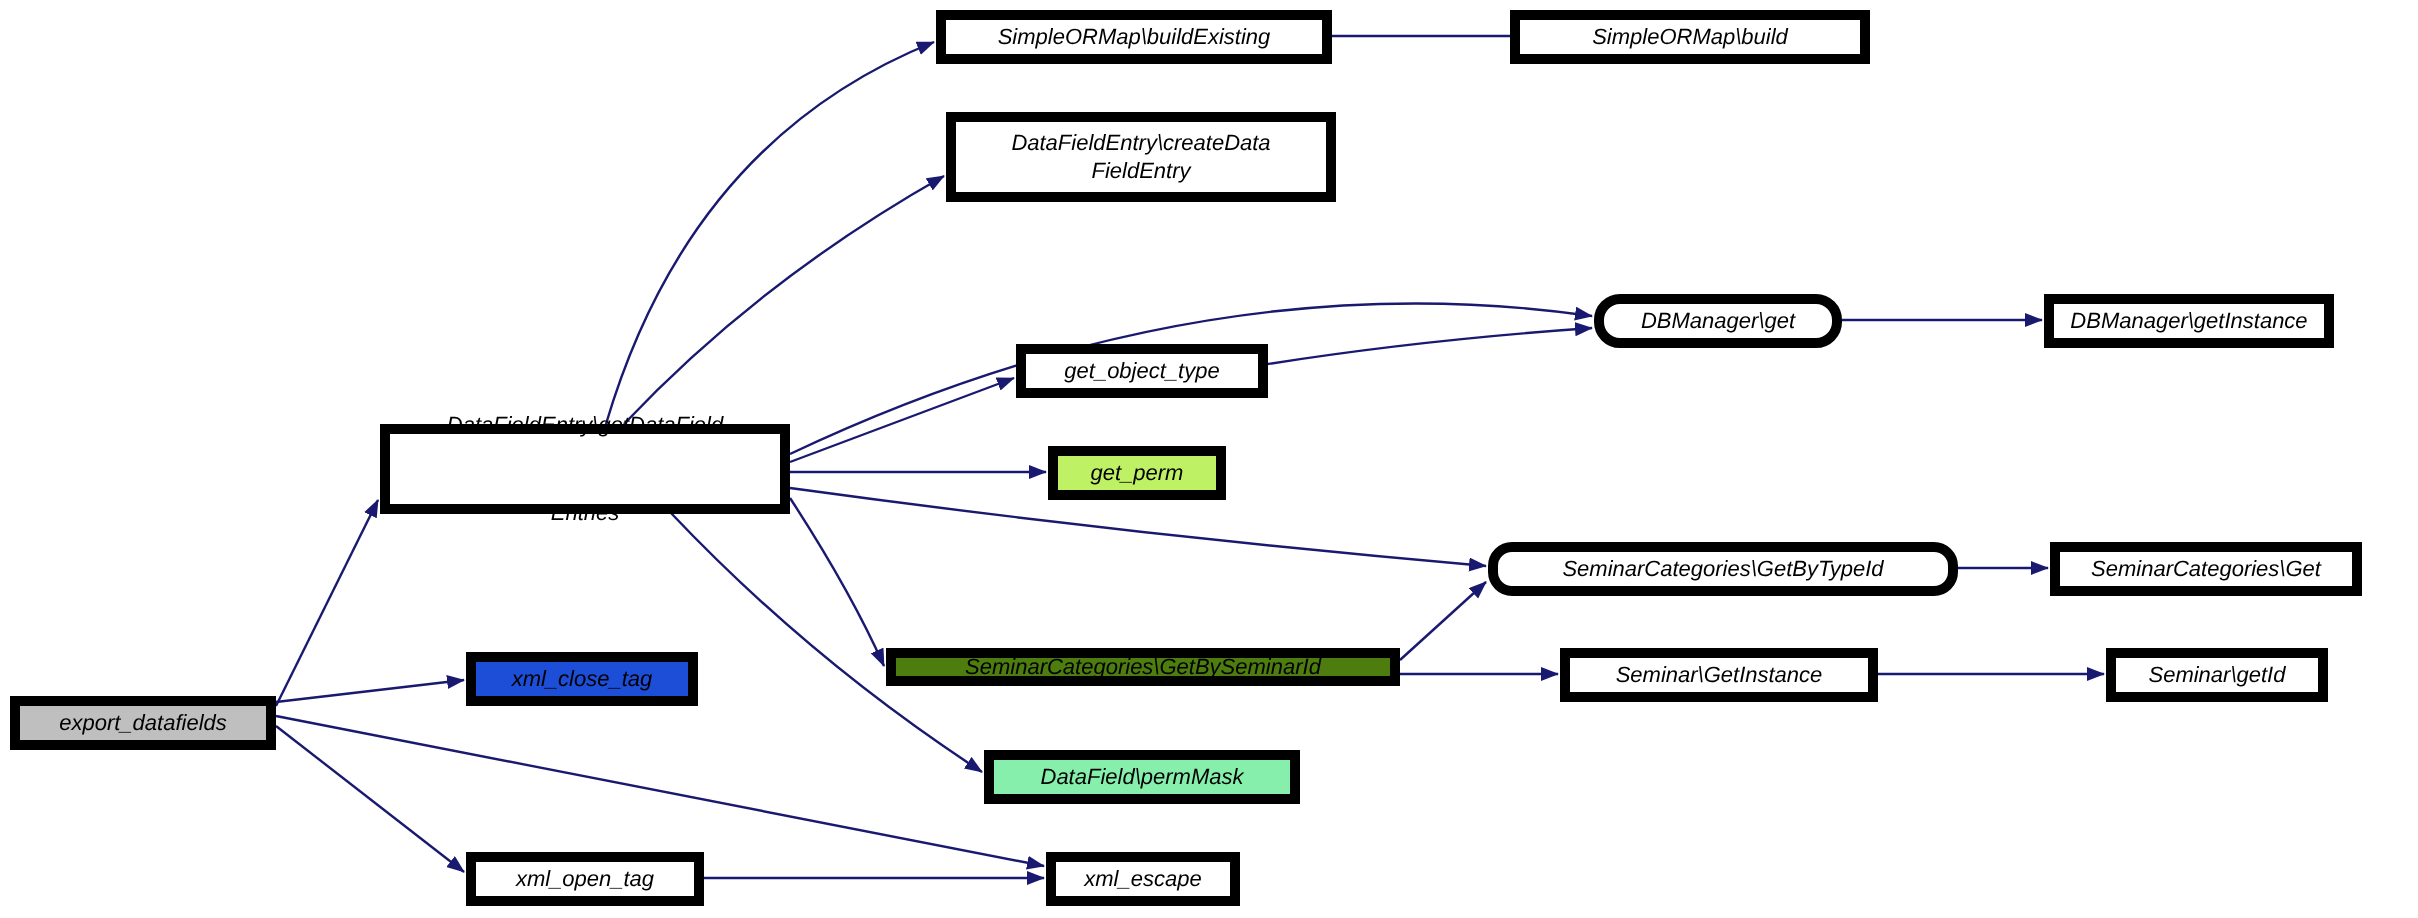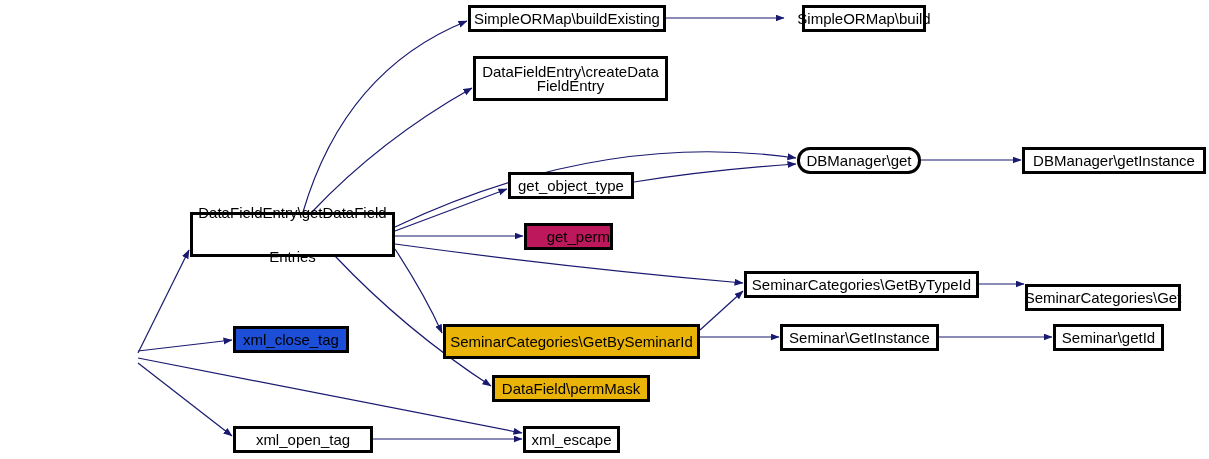--- a/index.html
+++ b/index.html
@@ -14,31 +14,32 @@
   }
   #edge-layer {
     position: absolute;
     left: 0;
     top: 0;
     pointer-events: none;
   }
   .node {
     position: absolute;
     box-sizing: border-box;
-    border: 3px solid #0f172a;
+    border: 5px solid #0f172a;
     display: flex;
     flex-direction: column;
     align-items: center;
     justify-content: center;
-    font-size: 15px;
+    font-size: 11px;
     line-height: 14px;
     color: #000;
     white-space: nowrap;
     cursor: pointer;
     z-index: 2;
+    font-style: italic;
   }
   .node-line {
     display: block;
   }
 </style>
 </head>
 <body>
 
 <div id="diagram" style="width: 1209px; height: 459px; background: rgb(255, 255, 255);">
   <svg id="edge-layer" xmlns="http://www.w3.org/2000/svg" width="1209" height="459" viewBox="0 0 1209 459">
@@ -61,66 +62,69 @@
       <path d="M 634 182 Q 710 170 796 164" fill="none" stroke="#191970" stroke-width="1.2" marker-end="url(#arrow)"></path>
       <path d="M 395 236 L 523 236" fill="none" stroke="#191970" stroke-width="1.2" marker-end="url(#arrow)"></path>
       <path d="M 395 244 Q 570 268 743 283" fill="none" stroke="#191970" stroke-width="1.2" marker-end="url(#arrow)"></path>
       <path d="M 979 284 L 1024 284" fill="none" stroke="#191970" stroke-width="1.2" marker-end="url(#arrow)"></path>
       <path d="M 395 249 Q 425 295 442 333" fill="none" stroke="#191970" stroke-width="1.2" marker-end="url(#arrow)"></path>
       <path d="M 700 330 L 743 291" fill="none" stroke="#191970" stroke-width="1.2" marker-end="url(#arrow)"></path>
       <path d="M 700 337 L 779 337" fill="none" stroke="#191970" stroke-width="1.2" marker-end="url(#arrow)"></path>
       <path d="M 939 337 L 1052 337" fill="none" stroke="#191970" stroke-width="1.2" marker-end="url(#arrow)"></path>
       <path d="M 335 256 Q 405 330 491 386" fill="none" stroke="#191970" stroke-width="1.2" marker-end="url(#arrow)"></path>
     </svg>
+<div class="node" style="left: 5px; top: 348px; width: 133px; height: 27px; background: rgb(191, 191, 191); border-color: rgb(0, 0, 0);">
+      <span class="node-line">export_datafields</span>
+    </div>
     <div class="node" style="left: 233px; top: 326px; width: 116px; height: 27px; background: #1d4ed8; border-color: rgb(0, 0, 0);">
       <span class="node-line">xml_close_tag</span>
     </div>
-    <div class="node" style="left: 233px; top: 426px; width: 140px; height: 27px; background: rgb(255, 255, 255); border-color: rgb(0, 0, 0);">
+    <div class="node" style="left: 233px; top: 426px; width: 119px; height: 27px; background: rgb(255, 255, 255); border-color: rgb(0, 0, 0);">
       <span class="node-line">xml_open_tag</span>
     </div>
     <div class="node" style="left: 523px; top: 426px; width: 97px; height: 27px; background: rgb(255, 255, 255); border-color: rgb(0, 0, 0); align-items: center;">
       <span class="node-line">xml_escape</span>
     </div>
     <div class="node" style="left: 190px; top: 212px; width: 205px; height: 45px; background: rgb(255, 255, 255); border-color: rgb(0, 0, 0); gap: 30px;">
       <span class="node-line">DataFieldEntry\getDataField</span>
       <span class="node-line">Entries</span>
     </div>
     <div class="node" style="left: 468px; top: 5px; width: 198px; height: 27px; background: rgb(255, 255, 255); border-color: rgb(0, 0, 0);">
       <span class="node-line">SimpleORMap\buildExisting</span>
     </div>
-    <div class="node" style="left: 802px; top: 5px; width: 124px; height: 27px; background: rgb(255, 255, 255); border-color: rgb(0, 0, 0);">
+    <div class="node" style="left: 755px; top: 5px; width: 180px; height: 27px; background: rgb(255, 255, 255); border-color: rgb(0, 0, 0);">
       <span class="node-line">SimpleORMap\build</span>
     </div>
     <div class="node" style="left: 473px; top: 56px; width: 195px; height: 45px; background: rgb(255, 255, 255); border-color: rgb(0, 0, 0);">
       <span class="node-line">DataFieldEntry\createData</span>
       <span class="node-line">FieldEntry</span>
     </div>
     <div class="node" style="left: 797px; top: 147px; width: 124px; height: 27px; background: rgb(255, 255, 255); border-color: rgb(0, 0, 0); border-radius: 13px;">
       <span class="node-line">DBManager\get</span>
     </div>
-    <div class="node" style="left: 1022px; top: 147px; width: 184px; height: 27px; background: rgb(255, 255, 255); border-color: rgb(0, 0, 0);">
+    <div class="node" style="left: 1022px; top: 147px; width: 145px; height: 27px; background: rgb(255, 255, 255); border-color: rgb(0, 0, 0);">
       <span class="node-line">DBManager\getInstance</span>
     </div>
     <div class="node" style="left: 508px; top: 172px; width: 126px; height: 27px; background: rgb(255, 255, 255); border-color: rgb(0, 0, 0);">
       <span class="node-line">get_object_type</span>
     </div>
-    <div class="node" style="left: 524px; top: 223px; width: 89px; height: 27px; background: #be185d; border-color: rgb(0, 0, 0); align-items: flex-end;">
+    <div class="node" style="left: 524px; top: 223px; width: 89px; height: 27px; background: #bef264; border-color: rgb(0, 0, 0);">
       <span class="node-line">get_perm</span>
     </div>
-    <div class="node" style="left: 744px; top: 271px; width: 235px; height: 27px; background: rgb(255, 255, 255); border-color: rgb(0, 0, 0);">
+    <div class="node" style="left: 744px; top: 271px; width: 235px; height: 27px; background: rgb(255, 255, 255); border-color: rgb(0, 0, 0); border-radius: 12px;">
       <span class="node-line">SeminarCategories\GetByTypeId</span>
     </div>
-    <div class="node" style="left: 1025px; top: 271px; width: 156px; height: 27px; background: rgb(255, 255, 255); border-color: rgb(0, 0, 0); margin-top: 13px;">
+    <div class="node" style="left: 1025px; top: 271px; width: 156px; height: 27px; background: rgb(255, 255, 255); border-color: rgb(0, 0, 0);">
       <span class="node-line">SeminarCategories\Get</span>
     </div>
-    <div class="node" style="left: 443px; top: 324px; width: 257px; height: 35px; background: #eab308; border-color: rgb(0, 0, 0);">
+    <div class="node" style="left: 443px; top: 324px; width: 257px; height: 19px; background: #4d7c0f; border-color: rgb(0, 0, 0);">
       <span class="node-line">SeminarCategories\GetBySeminarId</span>
     </div>
     <div class="node" style="left: 780px; top: 324px; width: 159px; height: 27px; background: rgb(255, 255, 255); border-color: rgb(0, 0, 0);">
       <span class="node-line">Seminar\GetInstance</span>
     </div>
     <div class="node" style="left: 1053px; top: 324px; width: 111px; height: 27px; background: rgb(255, 255, 255); border-color: rgb(0, 0, 0);">
       <span class="node-line">Seminar\getId</span>
     </div>
-    <div class="node" style="left: 492px; top: 375px; width: 158px; height: 27px; background: #eab308; border-color: rgb(0, 0, 0);">
+    <div class="node" style="left: 492px; top: 375px; width: 158px; height: 27px; background: #86efac; border-color: rgb(0, 0, 0);">
       <span class="node-line">DataField\permMask</span>
     </div>
   </div>
 
 </body></html>

